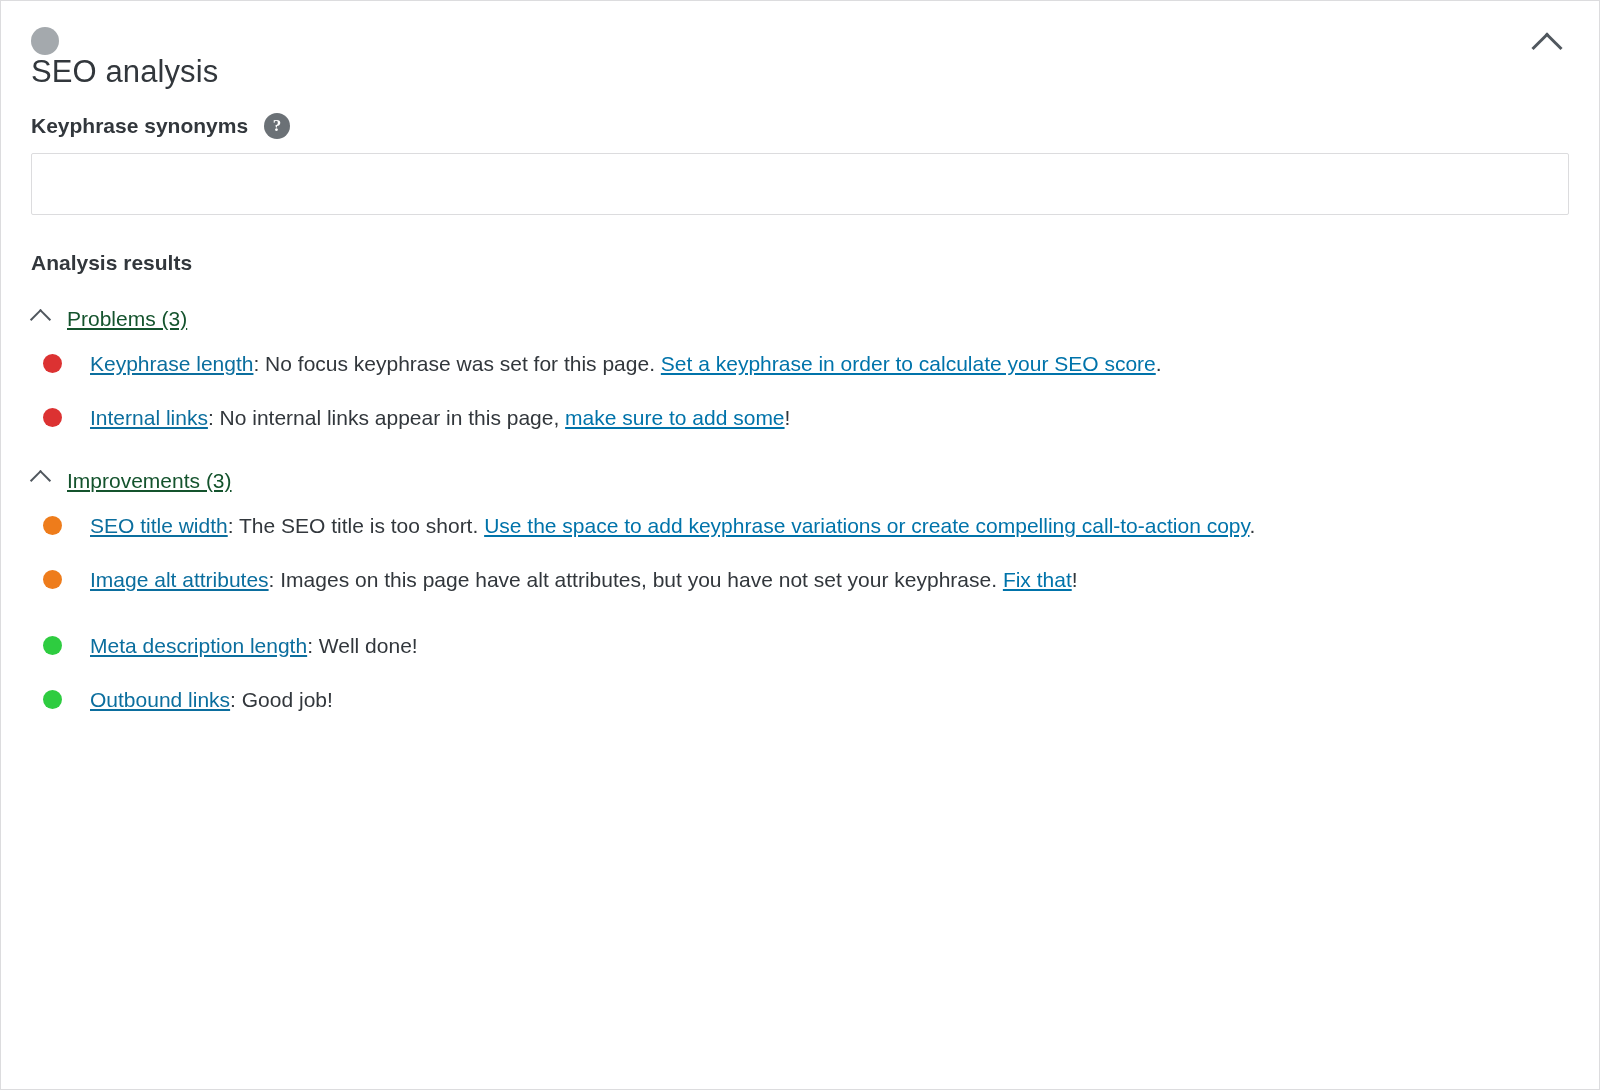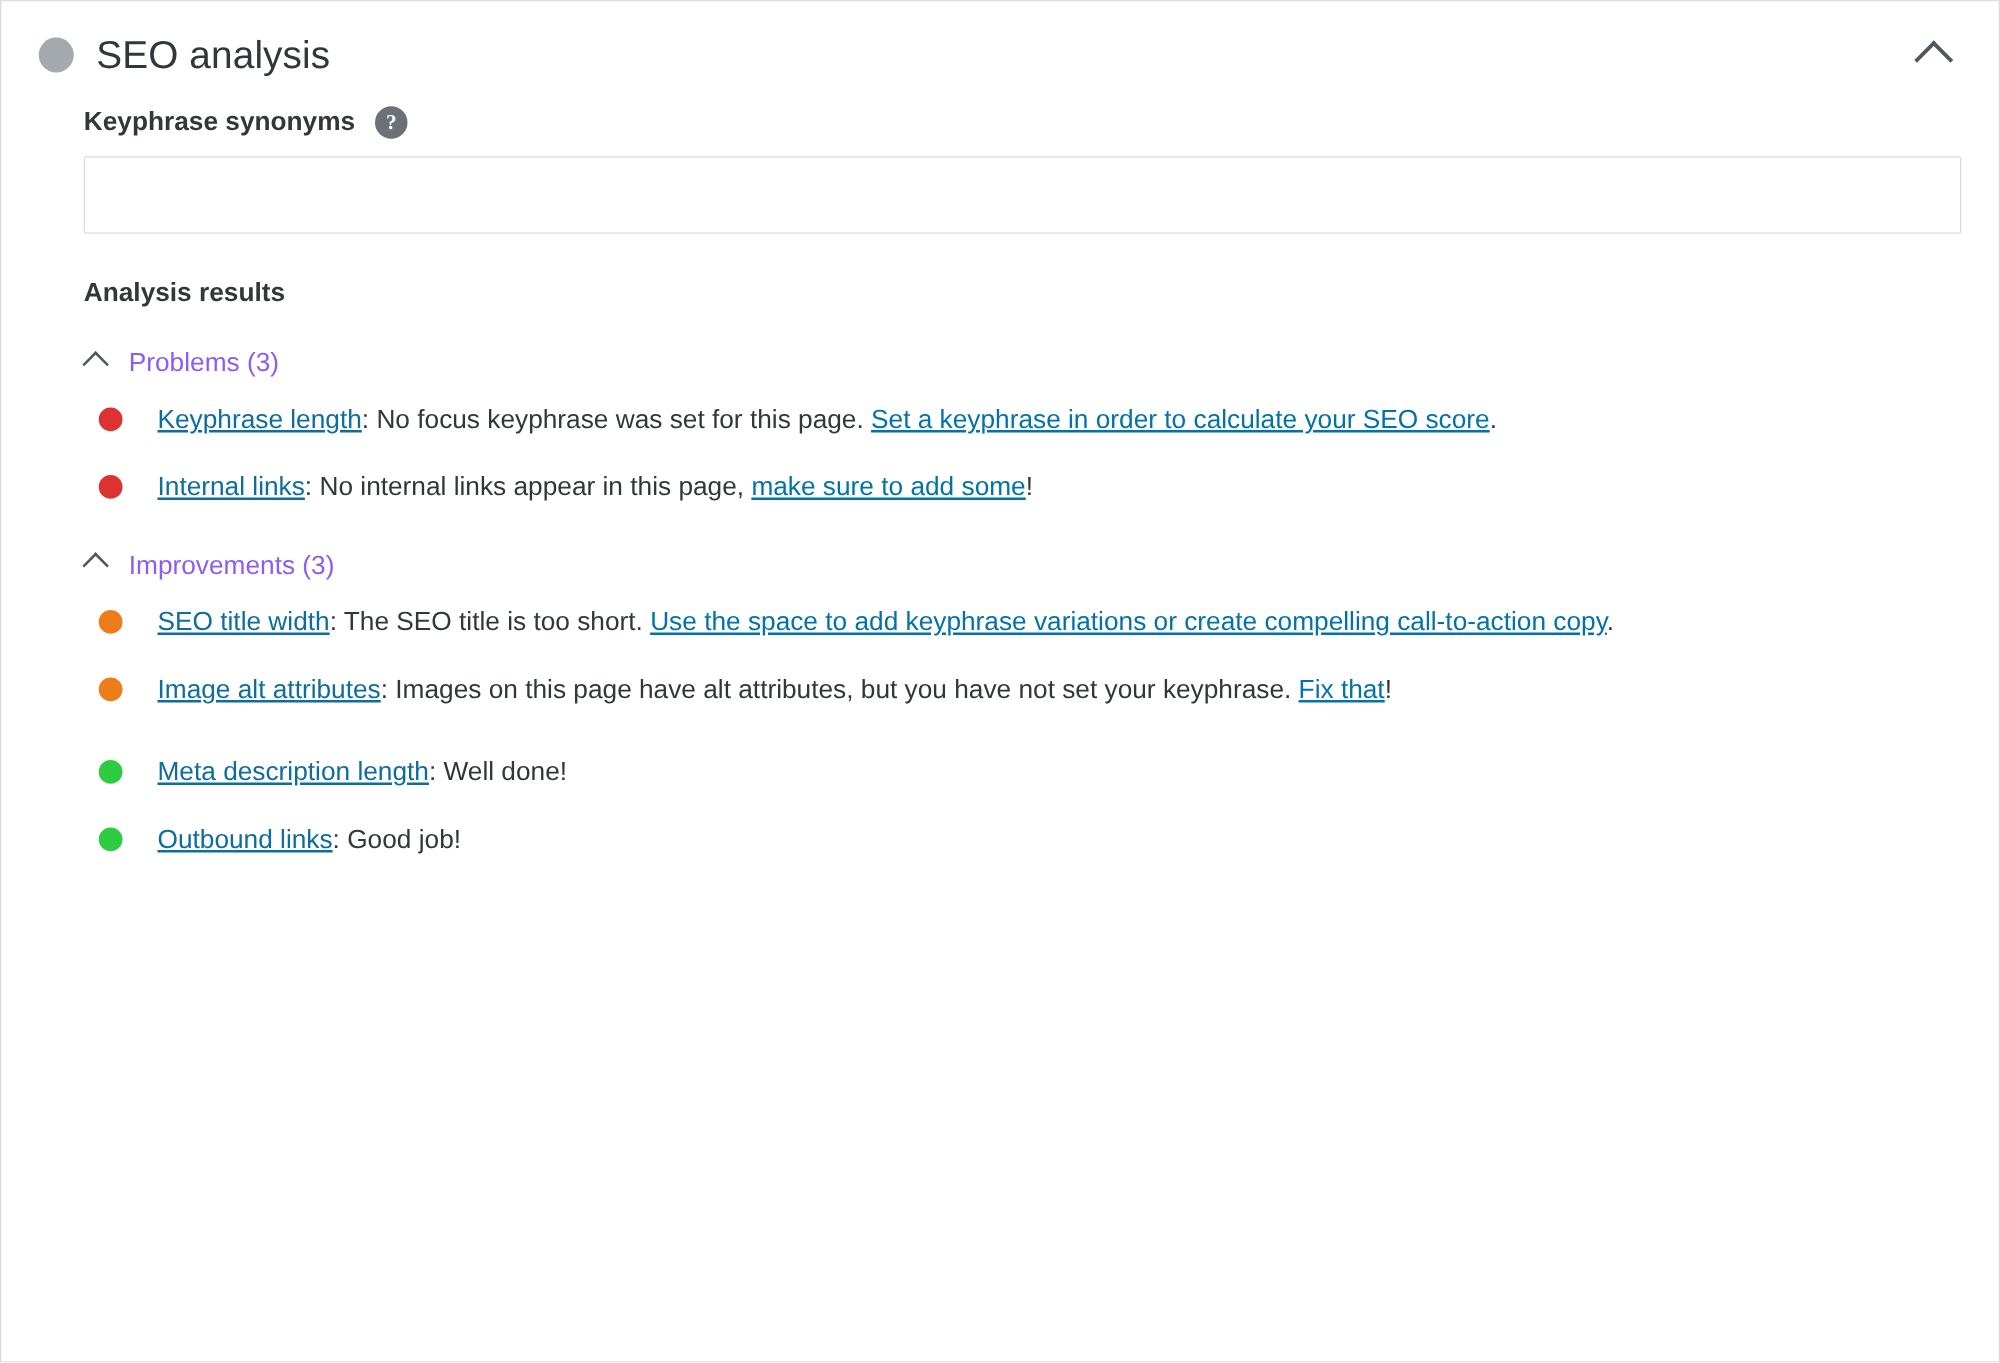--- a/index.html
+++ b/index.html
@@ -14,23 +14,23 @@
     width: 1600px;
     min-height: 1090px;
     background: #ffffff;
     border: 1px solid #dcdcde;
     padding: 0;
     position: relative;
   }
   
   .panel-header {
     display: flex;
-    align-items: center;
     padding: 26px 30px 24px 30px;
     position: relative;
+    flex-direction: column;
   }
   .bullet-score {
     width: 28px;
     height: 28px;
     border-radius: 50%;
     background: #a4a9ad;
     flex: 0 0 auto;
     margin-right: 18px;
   }
   .panel-title {
@@ -63,21 +63,20 @@
   .chev.small {
     width: 15px;
     height: 15px;
     border-left-width: 2.5px;
     border-top-width: 2.5px;
     margin: 0;
   }
   
   .panel-body {
     padding: 0 30px 30px 30px;
-    margin-left: 36px;
   }
   .field-label-row {
     display: flex;
     align-items: center;
     margin-bottom: 14px;
   }
   .field-label {
     font-size: 21px;
     font-weight: bold;
     color: #32373c;
@@ -125,22 +124,23 @@
     margin-left: 2px;
   }
   .group-chev-wrap {
     width: 34px;
     display: flex;
     align-items: center;
     justify-content: flex-start;
   }
   .group-title {
     font-size: 21px;
-    color: #8b5cf6;
+    color: #14532d;
     font-weight: 400;
+    text-decoration: underline;
   }
   ul.result-list {
     list-style: none;
     margin: 10px 0 0 0;
     padding: 0;
   }
   ul.result-list li {
     display: flex;
     align-items: flex-start;
     margin-bottom: 17px;

